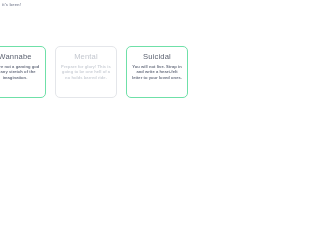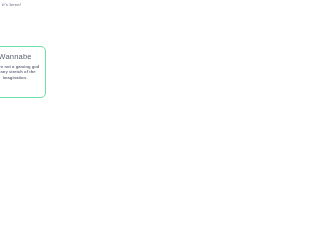--- a/index.html
+++ b/index.html
@@ -92,15 +92,23 @@
 <div class="tagline">it's been!</div>
 
 <div class="card-strip">
 
   <div class="card">
     <div class="card-title">Wannabe</div>
     <div class="card-desc">You're not a gaming god by any stretch of the imagination.</div>
   </div>
 
 
+  <div class="card is-disabled">
+    <div class="card-title">Mental</div>
+    <div class="card-desc">Prepare for glory! This is going to be one hell of a no holds barred ride.</div>
+  </div>
 
+  <div class="card">
+    <div class="card-title">Suicidal</div>
+    <div class="card-desc">You will not live. Strap in and write a heart-felt letter to your loved ones.</div>
+  </div>
 
 </div>
 
 </body></html>

